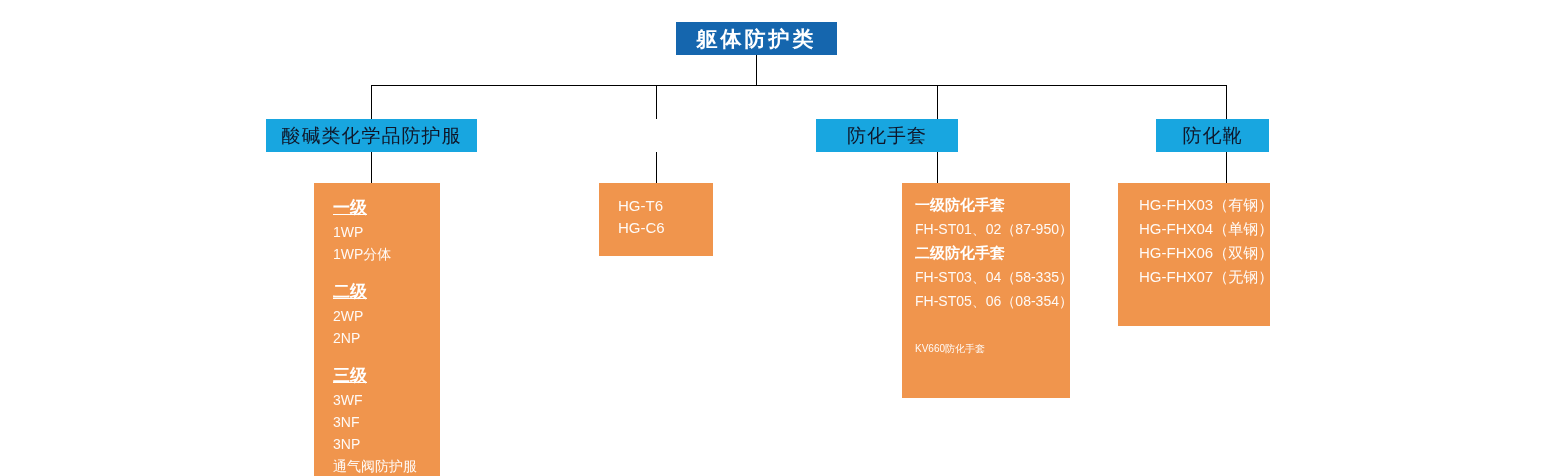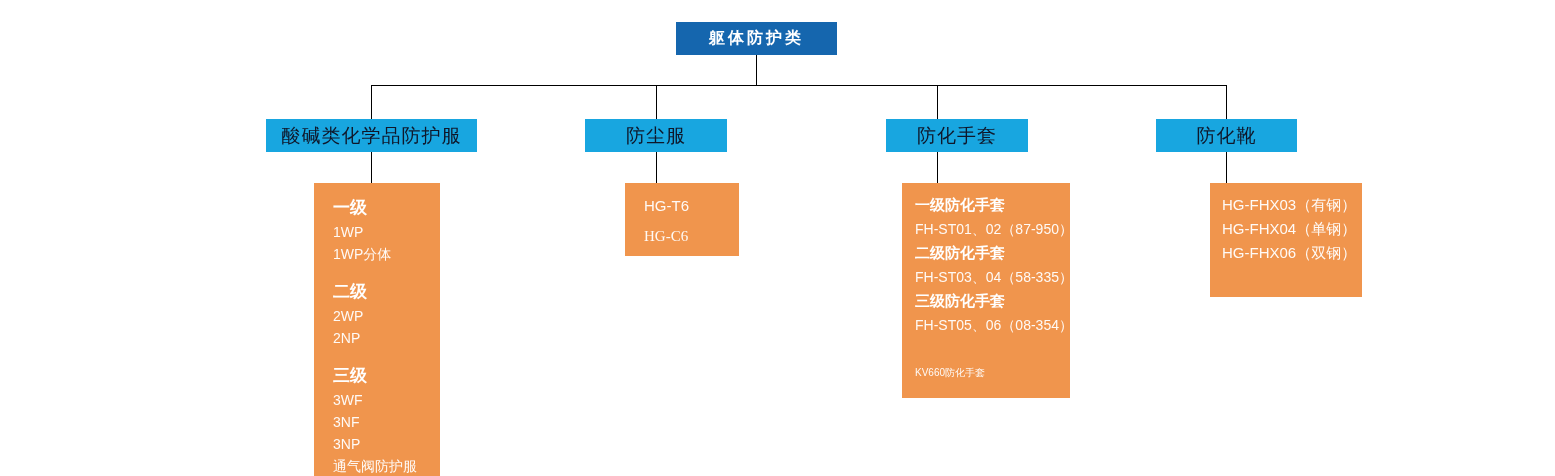--- a/index.html
+++ b/index.html
@@ -25,51 +25,51 @@
   .stub-c4   { left:1226px; top:85px; height:34px; }
   .conn-c1   { left:371px;  top:152px; height:31px; }
   .conn-c2   { left:656px;  top:152px; height:31px; }
   .conn-c3   { left:937px;  top:152px; height:31px; }
   .conn-c4   { left:1226px; top:152px; height:31px; }
   
   .root-node {
     position:absolute; left:676px; top:22px; width:161px; height:33px;
     background:#1566AE; color:#ffffff;
     display:flex; align-items:center; justify-content:center;
-    font-size:16px; font-weight:bold; letter-spacing:3px;
+    font-size:21px; font-weight:bold; letter-spacing:3px;
   }
   
   .hdr {
     position:absolute; top:119px; height:33px;
     background:#18A6E0; color:#0f172a;
     display:flex; align-items:center; justify-content:center;
     font-size:19px; letter-spacing:1px;
   }
   .hdr1 { left:266px;  width:211px; }
   .hdr2 { left:585px;  width:142px; }
-  .hdr3 { left:886px;  width:142px; }
-  .hdr4 { left:1156px; width:141px; }
+  .hdr3 { left:816px;  width:142px; }
+  .hdr4 { left:1156px; width:113px; }
   
   .panel {
     position:absolute; top:183px;
     background:#F0954D; color:#ffffff;
     box-sizing:border-box;
   }
   .panel1 { left:314px;  width:126px; height:330px; padding:12px 4px 0 19px; }
-  .panel2 { left:625px;  width:114px; height:73px;  padding:12px 4px 16px 19px; }
+  .panel2 { left:599px;  width:114px; height:73px;  padding:12px 4px 16px 19px; }
   .panel3 { left:902px;  width:168px; height:215px; padding:10px 4px 0 13px; }
-  .panel4 { left:1210px; width:152px; height:114px; padding:10px 4px 0 12px; }
+  .panel4 { left:1118px; width:152px; height:143px; padding:10px 4px 0 21px; }
   
-  .heading    { font-size:17px; font-weight:bold; line-height:26px; margin-top:14px; color:#ffffff; }
+  .heading    { font-size:17px; font-weight:bold; line-height:26px; margin-top:14px; color:#ffffff;text-decoration:underline; }
   .heading:first-child { margin-top:0; }
   .heading-sm { font-size:15px; font-weight:bold; line-height:24px; color:#ffffff; }
   .item       { color:rgba(255,255,255,0.95); }
   .panel1 .item { font-size:14px; line-height:22px; }
   .panel2 .item { font-size:15px; line-height:22px; }
-  .panel2 .item + .item { margin-top:8px;font-family:Liberation Serif, serif; }
+  .panel2 .item + .item { margin-top:0; }
   .panel3 .item { font-size:14px; line-height:24px; }
   .panel4 .item { font-size:15px; line-height:24px; }
   .item-sm    { font-size:10px; line-height:24px; color:rgba(255,255,255,0.95); }
   .gap        { margin-top:24px; }
   .line { white-space:nowrap; }
 </style>
 </head>
 <body>
 
 <div class="stage">
@@ -81,21 +81,20 @@
   <div class="vline stub-c3"></div>
   <div class="vline stub-c4"></div>
   <div class="vline conn-c1"></div>
   <div class="vline conn-c2"></div>
   <div class="vline conn-c3"></div>
   <div class="vline conn-c4"></div>
 
   <div class="root-node">躯体防护类</div>
 
   <div class="hdr hdr1">酸碱类化学品防护服</div>
-  <div class="hdr hdr2">防尘服</div>
   <div class="hdr hdr3">防化手套</div>
   <div class="hdr hdr4">防化靴</div>
 
   <div class="panel panel1">
       <div class="line heading">一级</div>
       <div class="line item">1WP</div>
       <div class="line item">1WP分体</div>
       <div class="line heading">二级</div>
       <div class="line item">2WP</div>
       <div class="line item">2NP</div>
@@ -107,23 +106,23 @@
     </div>
   <div class="panel panel2">
       <div class="line item">HG-T6</div>
       <div class="line item">HG-C6</div>
     </div>
   <div class="panel panel3">
       <div class="line heading-sm">一级防化手套</div>
       <div class="line item">FH-ST01、02（87-950）</div>
       <div class="line heading-sm">二级防化手套</div>
       <div class="line item">FH-ST03、04（58-335）</div>
-      <div class="line heading-sm">三级防化手套</div>
       <div class="line item">FH-ST05、06（08-354）</div>
       <div class="line item-sm gap">KV660防化手套</div>
     </div>
   <div class="panel panel4">
       <div class="line item">HG-FHX03（有钢）</div>
       <div class="line item">HG-FHX04（单钢）</div>
       <div class="line item">HG-FHX06（双钢）</div>
+      <div class="line item">HG-FHX07（无钢）</div>
     </div>
 
 </div>
 
 </body></html>

